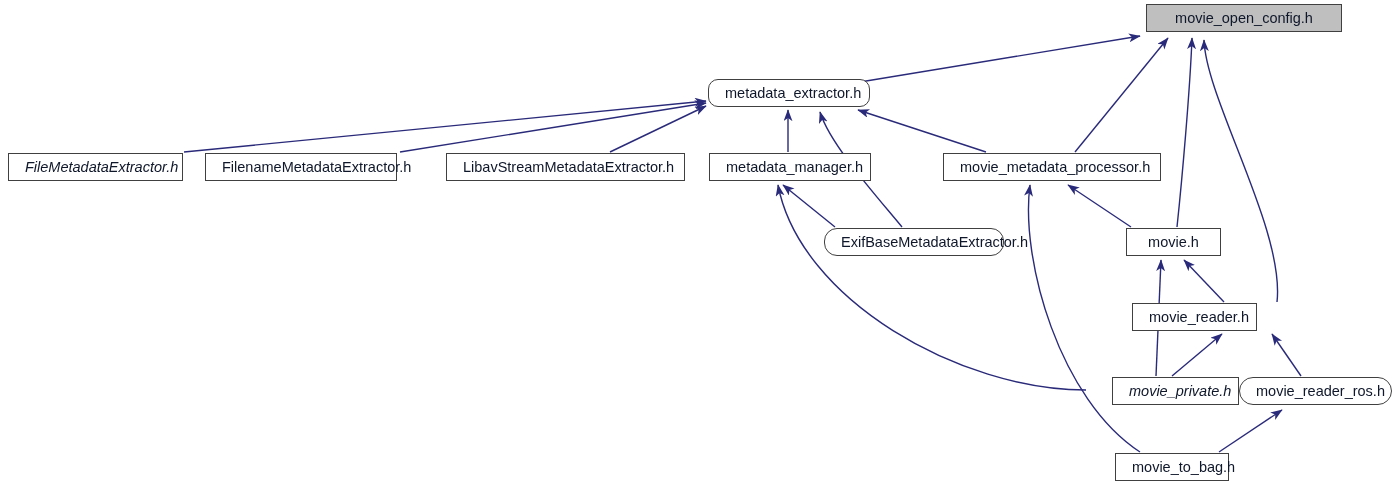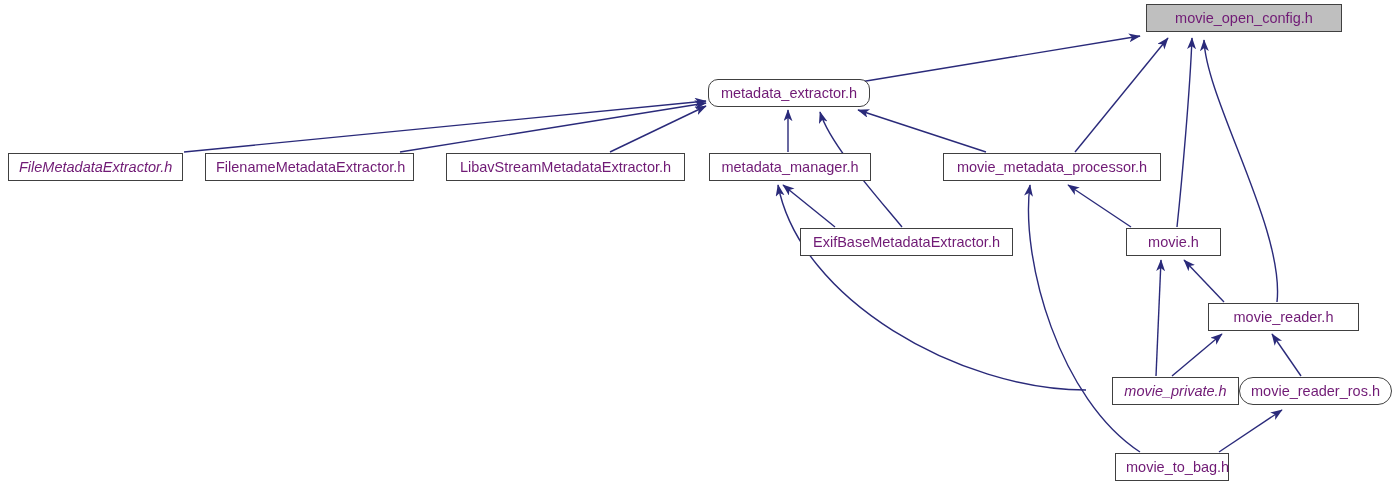--- a/index.html
+++ b/index.html
@@ -25,25 +25,25 @@
     height: 485px;
     pointer-events: none;
   }
   .gnode {
     position: absolute;
     box-sizing: border-box;
     height: 28px;
     line-height: 26px;
     border: 1px solid #404040;
     background: #ffffff;
-    color: #701a75;
+    color: #0f172a;
     font-size: 14.5px;
     text-align: center;
     white-space: nowrap;
-    padding: 0 10px;
+    padding: 0 16px;
     z-index: 5;
   }
   .gnode.highlight {
     background: #bfbfbf;
     border: 1px solid #404040;
   }
   .gnode-label {
     display: block;
     pointer-events: none;
   }
@@ -83,39 +83,39 @@
   <div id="nodes-group">
       <div class="gnode highlight" style="left: 1146px; top: 4px; width: 196px;">
         <span class="gnode-label">movie_open_config.h</span>
       </div>
       <div class="gnode" style="left: 708px; top: 79px; width: 162px; border-radius: 10px;">
         <span class="gnode-label">metadata_extractor.h</span>
       </div>
       <div class="gnode" style="left: 8px; top: 153px; width: 175px; font-style: italic;">
         <span class="gnode-label">FileMetadataExtractor.h</span>
       </div>
-      <div class="gnode" style="left: 205px; top: 153px; width: 209px;">
+      <div class="gnode" style="left: 205px; top: 153px; width: 192px;">
         <span class="gnode-label">FilenameMetadataExtractor.h</span>
       </div>
       <div class="gnode" style="left: 446px; top: 153px; width: 239px;">
         <span class="gnode-label">LibavStreamMetadataExtractor.h</span>
       </div>
       <div class="gnode" style="left: 709px; top: 153px; width: 162px;">
         <span class="gnode-label">metadata_manager.h</span>
       </div>
       <div class="gnode" style="left: 943px; top: 153px; width: 218px; text-align: center;">
         <span class="gnode-label">movie_metadata_processor.h</span>
       </div>
-      <div class="gnode" style="left: 800px; top: 228px; width: 213px;">
+      <div class="gnode" style="left: 824px; top: 228px; width: 180px; border-radius: 13px;">
         <span class="gnode-label">ExifBaseMetadataExtractor.h</span>
       </div>
       <div class="gnode" style="left: 1126px; top: 228px; width: 95px;">
         <span class="gnode-label">movie.h</span>
       </div>
-      <div class="gnode" style="left: 1208px; top: 303px; width: 151px;">
+      <div class="gnode" style="left: 1132px; top: 303px; width: 125px;">
         <span class="gnode-label">movie_reader.h</span>
       </div>
       <div class="gnode" style="left: 1112px; top: 377px; width: 127px; font-style: italic;">
         <span class="gnode-label">movie_private.h</span>
       </div>
       <div class="gnode" style="left: 1239px; top: 377px; width: 153px; border-radius: 14px;">
         <span class="gnode-label">movie_reader_ros.h</span>
       </div>
       <div class="gnode" style="left: 1115px; top: 453px; width: 114px;">
         <span class="gnode-label">movie_to_bag.h</span>

